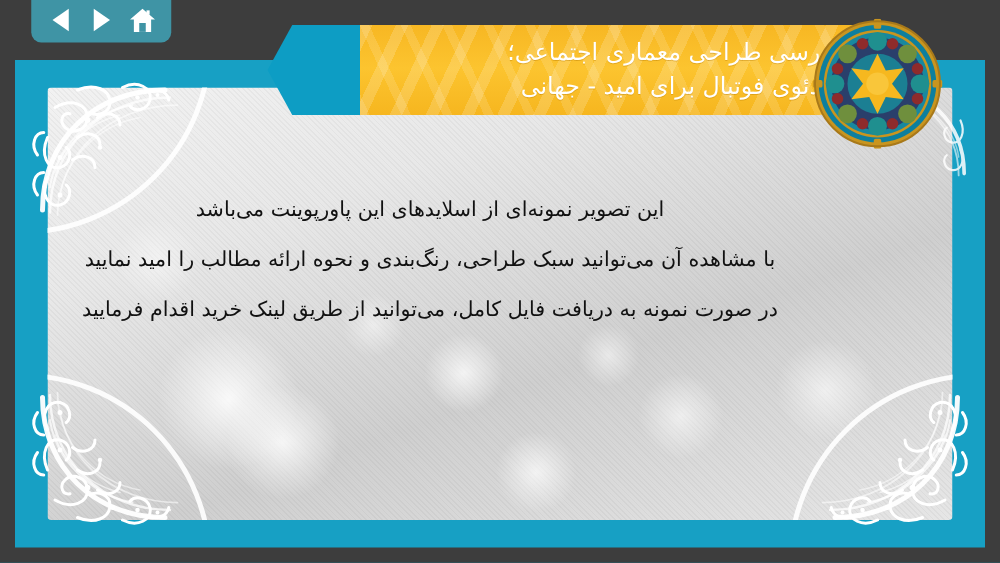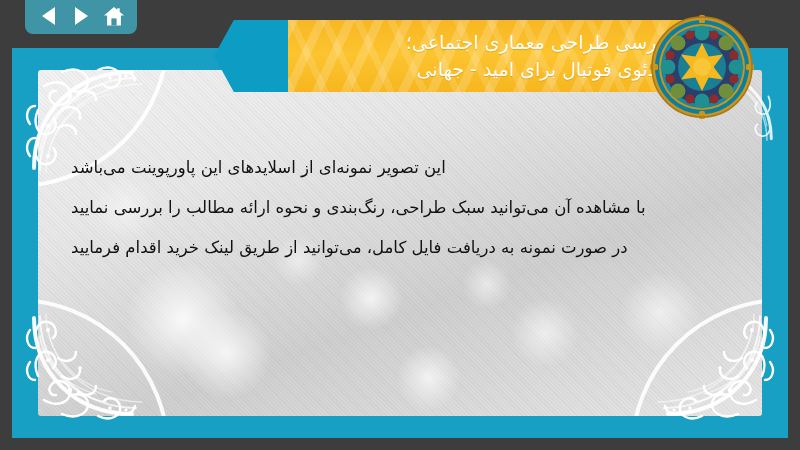--- a/index.html
+++ b/index.html
@@ -146,23 +146,22 @@
     border-radius: 50%;
     pointer-events: none;
   }
 
   
   .text-block {
     position: absolute;
     left: 0; top: 78px;
     width: 612px;
     direction: rtl;
-    text-align: left;
+    text-align: center;
     z-index: 12;
-    padding-left: 33px;
   }
   .text-line {
     color: #111111;
     font-size: 16.5px;
     line-height: 2.42;
     font-family: "DejaVu Sans", sans-serif;
     white-space: nowrap;
     letter-spacing: 0px;
   }
 
@@ -245,21 +244,21 @@
   <div class="frame">
 
     <div class="inner">
 
       <div class="arc" style="left:-176px; top:-190px;"></div>
       <div class="arc" style="left:-176px; bottom:-190px;"></div>
       <div class="arc" style="right:-176px; bottom:-190px;"></div>
 
       <div class="text-block">
         <div class="text-line">این تصویر نمونه‌ای از اسلایدهای این پاورپوینت می‌باشد</div>
-        <div class="text-line">با مشاهده آن می‌توانید سبک طراحی، رنگ‌بندی و نحوه ارائه مطالب را بررسی نمایید</div>
+        <div class="text-line">با مشاهده آن می‌توانید سبک طراحی، رنگ‌بندی و نحوه ارائه مطالب را امید نمایید</div>
         <div class="text-line">در صورت نمونه به دریافت فایل کامل، می‌توانید از طریق لینک خرید اقدام فرمایید</div>
       </div>
     </div>
 
     <svg class="orn orn-tl" width="150" height="130" viewBox="0 0 150 130">
       <g fill="none" stroke="#ffffff" stroke-width="2.4" stroke-linecap="round">
         <path d="M20 118 C20 62 62 22 118 22" stroke-width="4" opacity="0.95"></path>
         <path d="M26 120 C26 68 68 28 122 28" stroke-width="2" opacity="0.75"></path>
         <path d="M32 122 C32 74 74 34 128 34" stroke-width="1.4" opacity="0.55"></path>
         <path d="M26 100 C30 70 58 40 92 34" stroke-width="1.6" opacity="0.7"></path>

